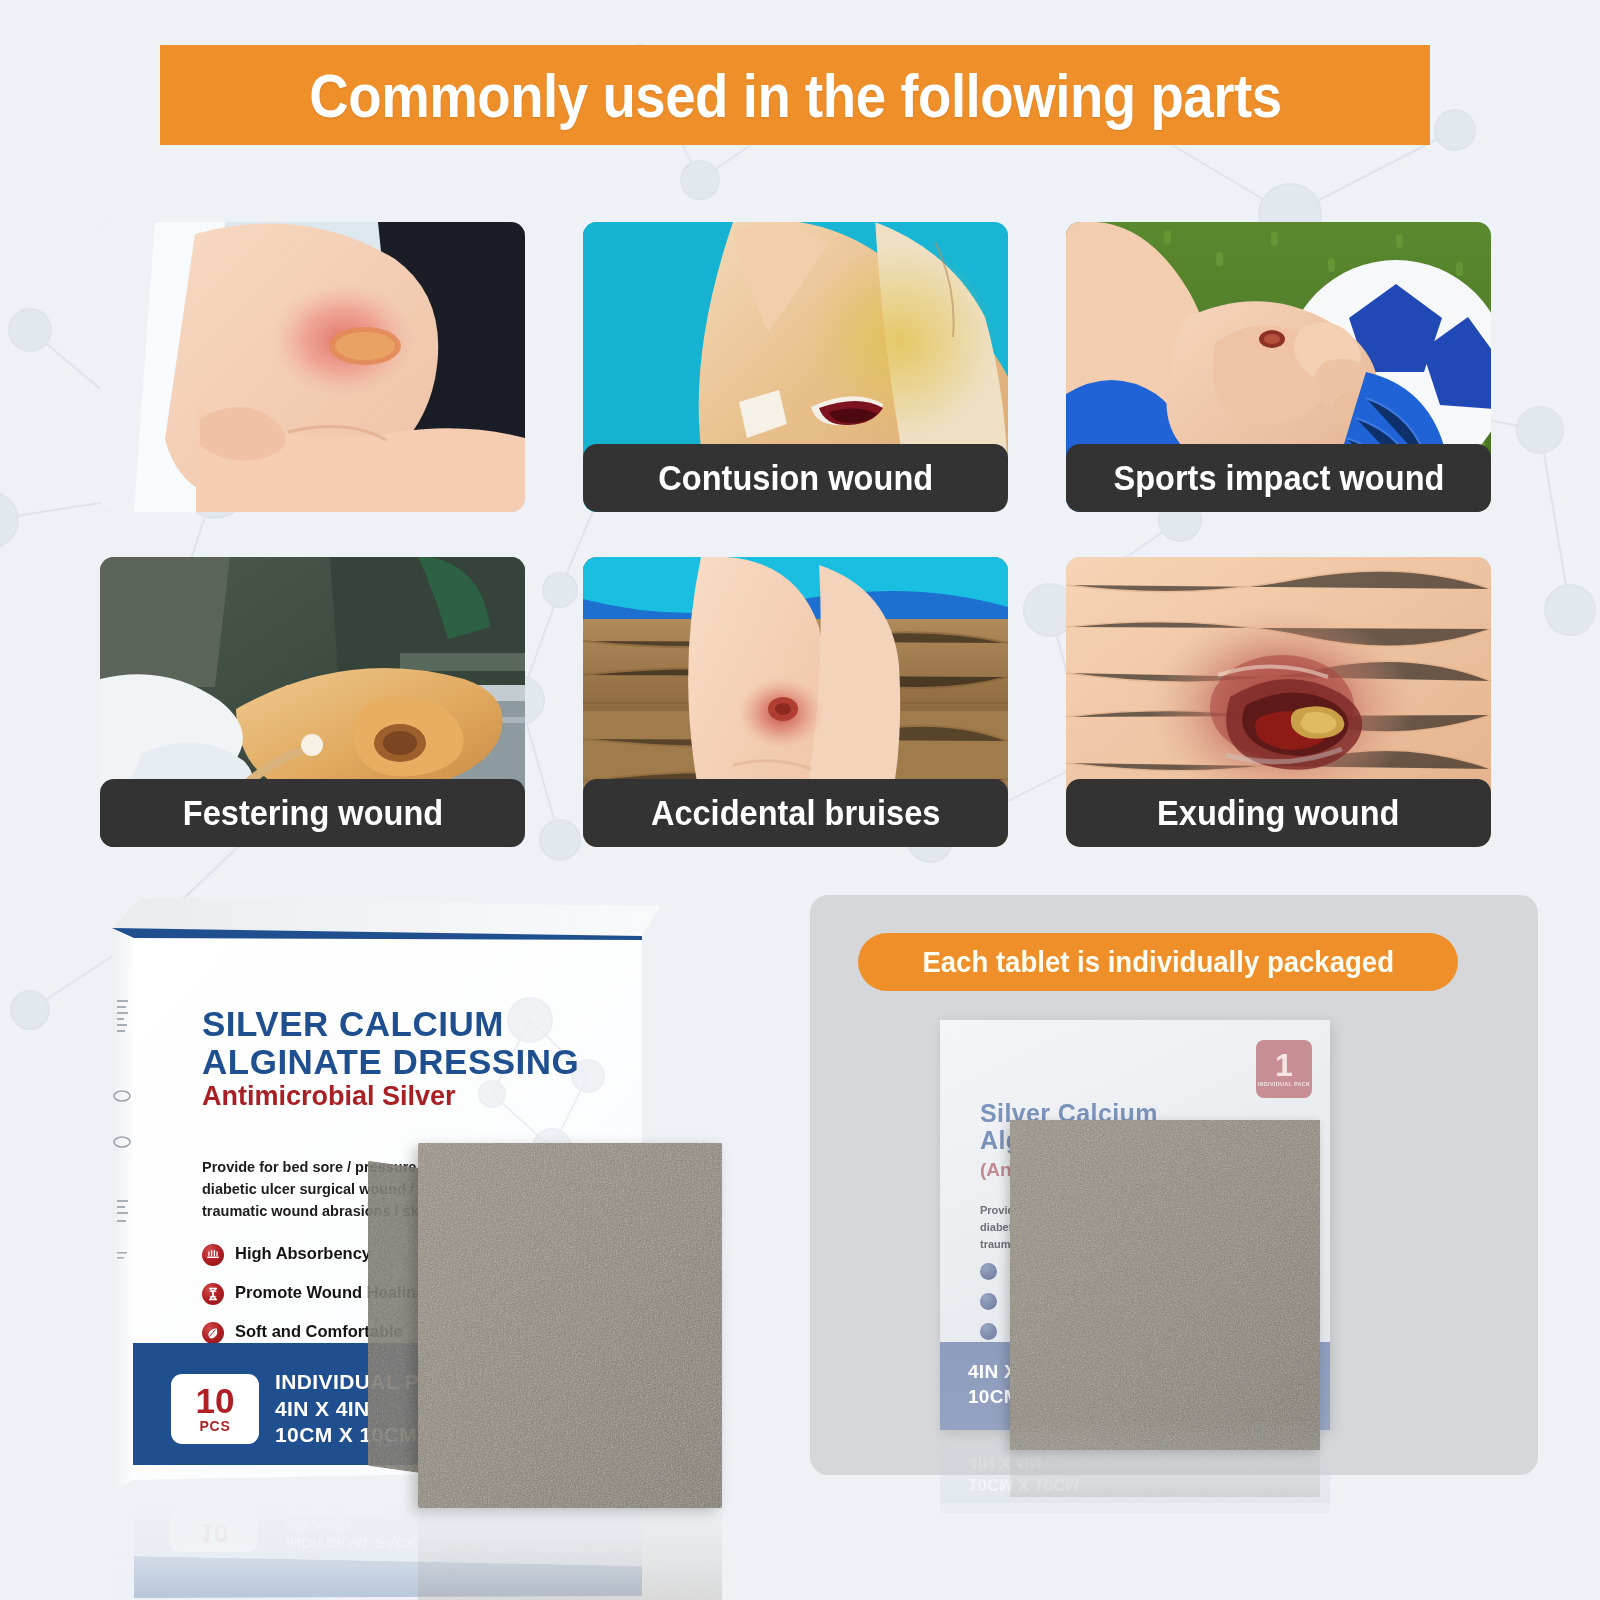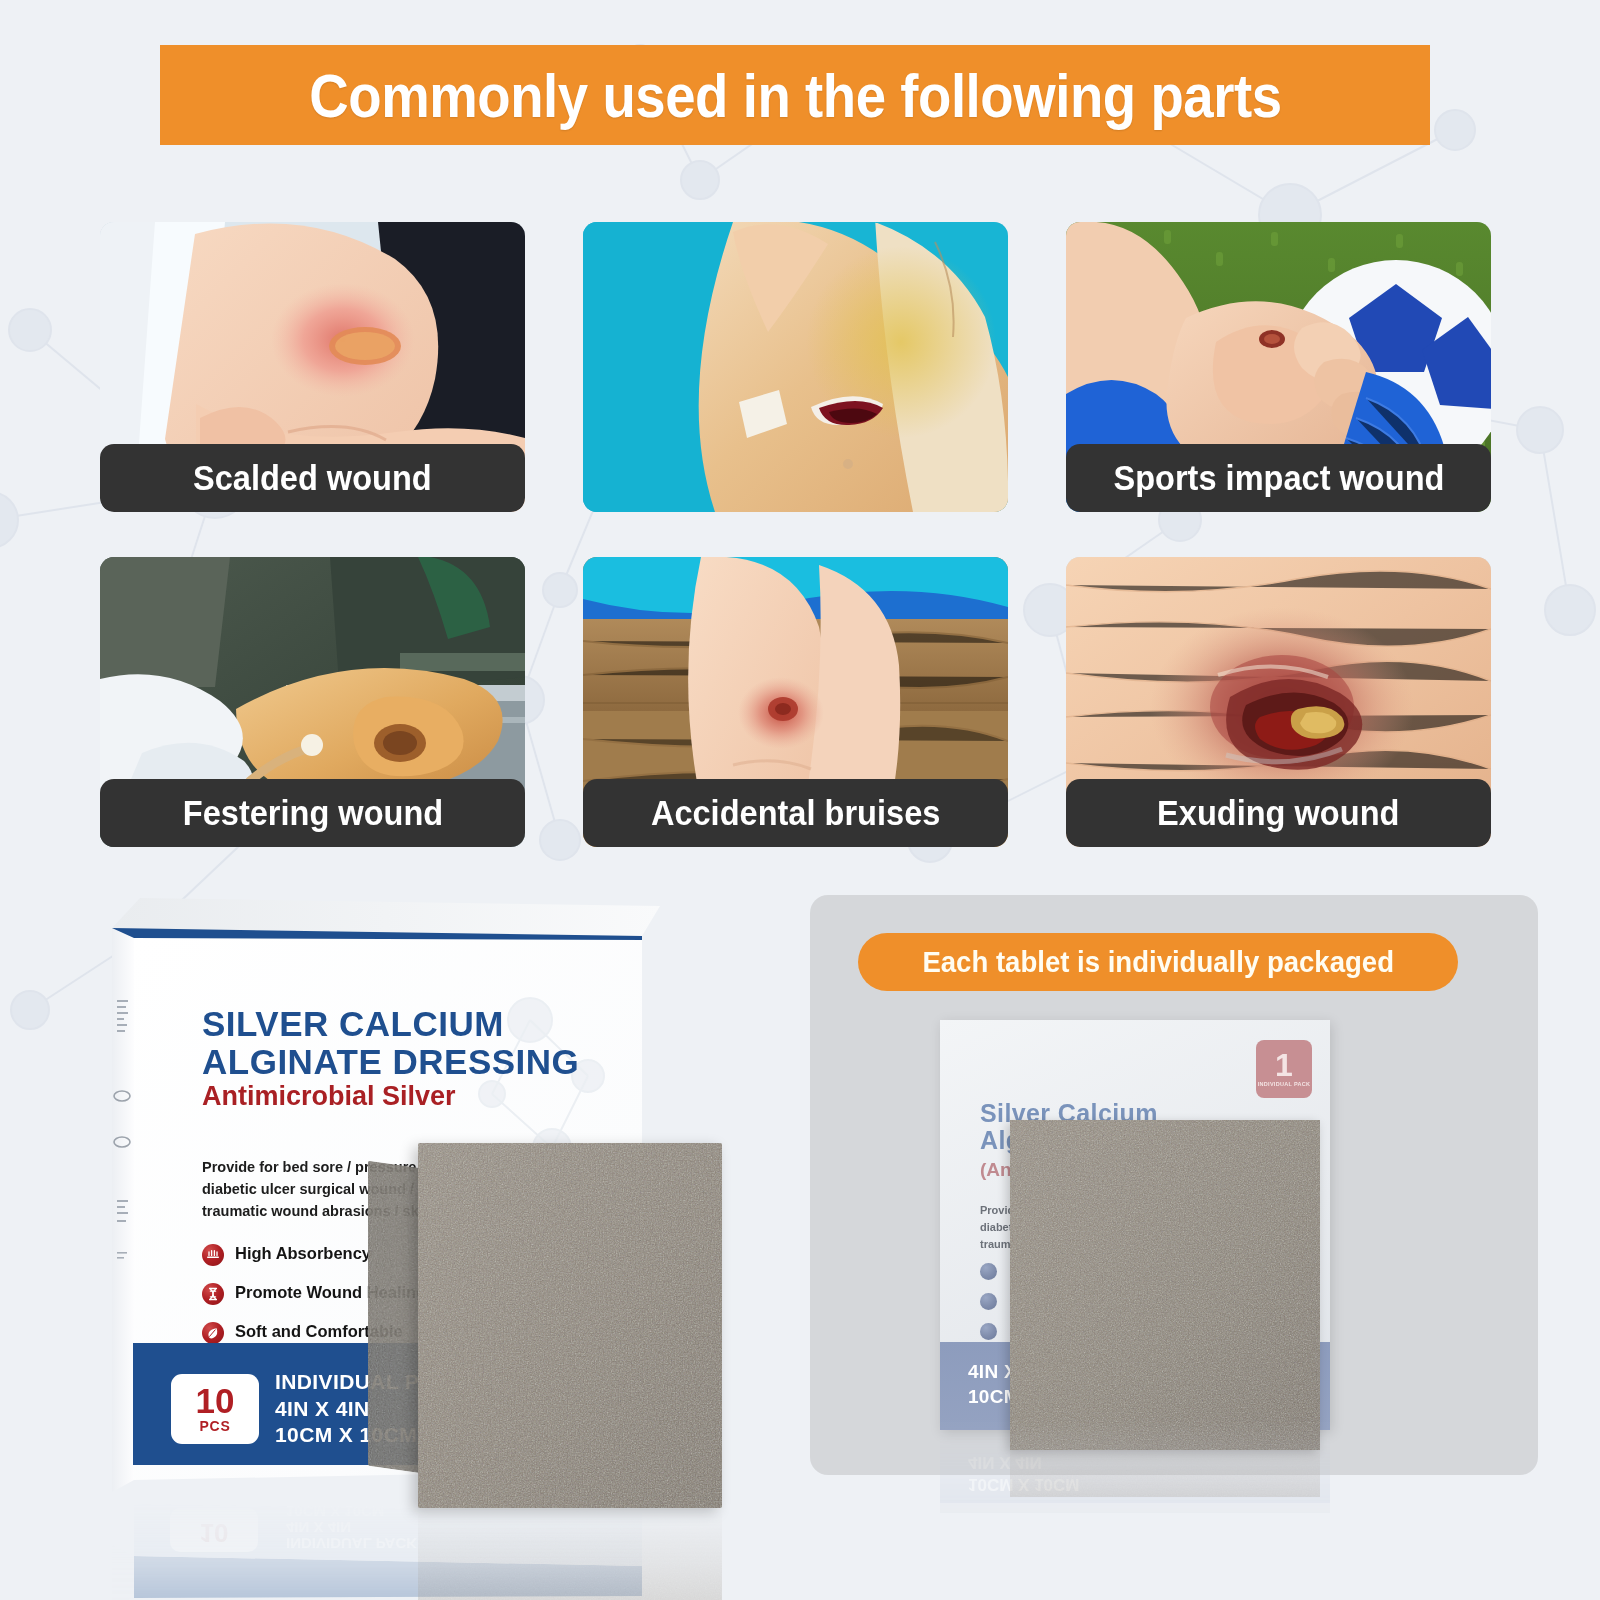--- a/index.html
+++ b/index.html
@@ -321,23 +321,20 @@
       <path d="M55 0 H125 L98 290 H34 Z" fill="#f7fbfe"></path>
       <path d="M278 0 H425 V230 L300 215 Z" fill="#1a1d26"></path>
       <path d="M95 12 q110 -30 200 25 q55 40 40 120 q-20 95 -140 120 q-110 20 -130 -60 Z" fill="url(#sc-skin)"></path>
       <path d="M96 182 q80 45 200 28 q70 -10 129 6 V290 H96 Z" fill="#f4cdb2"></path>
       <ellipse cx="243" cy="118" rx="72" ry="57" fill="url(#sc-red)"></ellipse>
       <ellipse cx="265" cy="124" rx="36" ry="19" fill="#e38b57" opacity=".92"></ellipse>
       <ellipse cx="265" cy="124" rx="30" ry="14" fill="#eba766" opacity=".8"></ellipse>
       <path d="M100 196 q46 -24 76 4 q18 18 2 30 q-40 20 -78 -6 Z" fill="#f0c1a4"></path>
       <path d="M188 210 q60 -14 98 8" stroke="#dfa98c" stroke-width="3" fill="none" opacity=".7"></path>
     </svg>
-    <div class="photo-caption">
-      <span>Scalded wound</span>
-    </div>
   </div>
 
   <div class="photo-card">
     <svg class="photo-art" viewBox="0 0 425 290" preserveAspectRatio="xMidYMid slice">
       <defs>
         <linearGradient id="ct-skin" x1="0" y1="0" x2="1" y2="1">
           <stop offset="0%" stop-color="#f3d9b8"></stop>
             <stop offset="45%" stop-color="#e8c08c"></stop>
           <stop offset="100%" stop-color="#dba86f"></stop>
         </linearGradient>
@@ -352,20 +349,23 @@
       <path d="M292 0 q75 28 110 95 q25 90 23 195 H330 q-30 -150 -38 -295 Z" fill="#efe0c4"></path>
       <ellipse cx="318" cy="120" rx="95" ry="96" fill="url(#ct-yel)"></ellipse>
       <path d="M150 10 q45 -20 95 12 q-30 48 -60 88 q-28 -60 -35 -100 Z" fill="#f2ceaa"></path>
       <path d="M228 185 q42 -20 72 -3 q-2 14 -34 20 q-32 5 -38 -17 Z" fill="#f4efe8"></path>
       <path d="M236 186 q40 -14 64 0 q-10 16 -34 17 q-24 1 -30 -17 Z" fill="#7d1220"></path>
       <path d="M246 190 q30 -8 48 2 q-10 9 -26 9 q-18 0 -22 -11 Z" fill="#4d0810"></path>
       <path d="M196 168 l-40 12 l8 36 l40 -14 Z" fill="#f6f3ec" opacity=".95"></path>
       <circle cx="265" cy="242" r="5" fill="#d8b184"></circle>
       <path d="M352 20 q22 45 18 95" stroke="#b9905f" stroke-width="2" fill="none" opacity=".6"></path>
     </svg>
+    <div class="photo-caption">
+      <span>Contusion wound</span>
+    </div>
   </div>
 
   <div class="photo-card">
     <svg class="photo-art" viewBox="0 0 425 290" preserveAspectRatio="xMidYMid slice">
       <defs>
         <linearGradient id="sp-grass" x1="0" y1="0" x2="0" y2="1">
           <stop offset="0%" stop-color="#59892f"></stop>
             <stop offset="100%" stop-color="#486f25"></stop>
         </linearGradient>
         <linearGradient id="sp-skin2" x1="0" y1="0" x2="1" y2="1">

